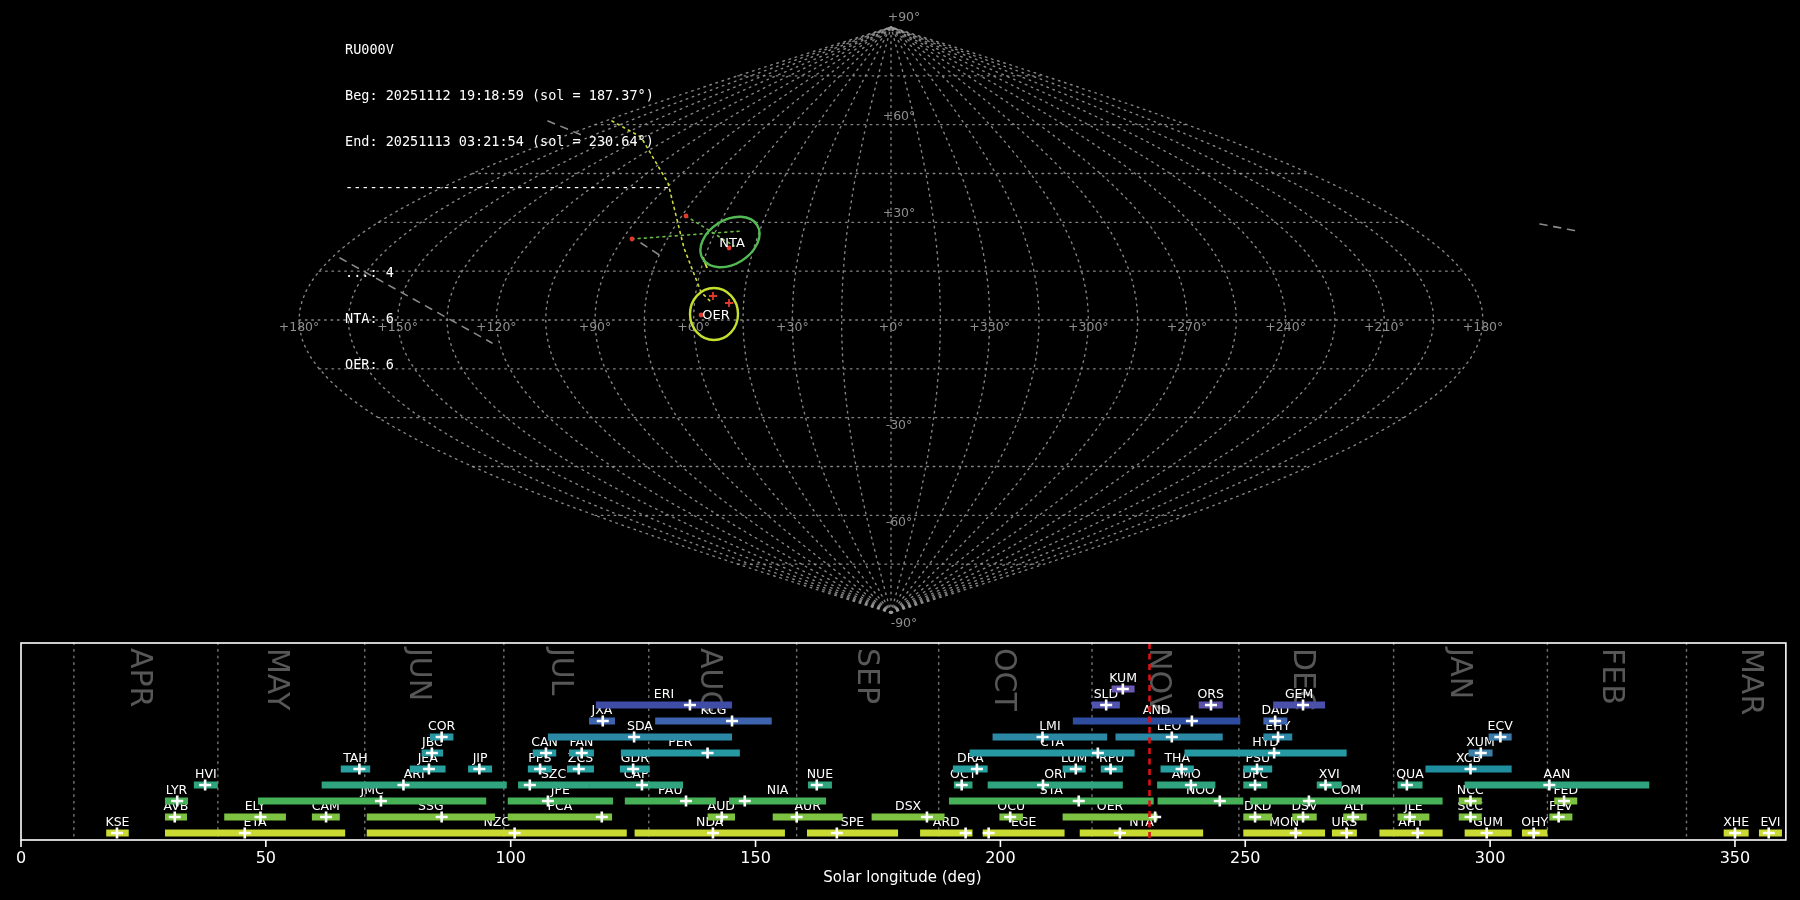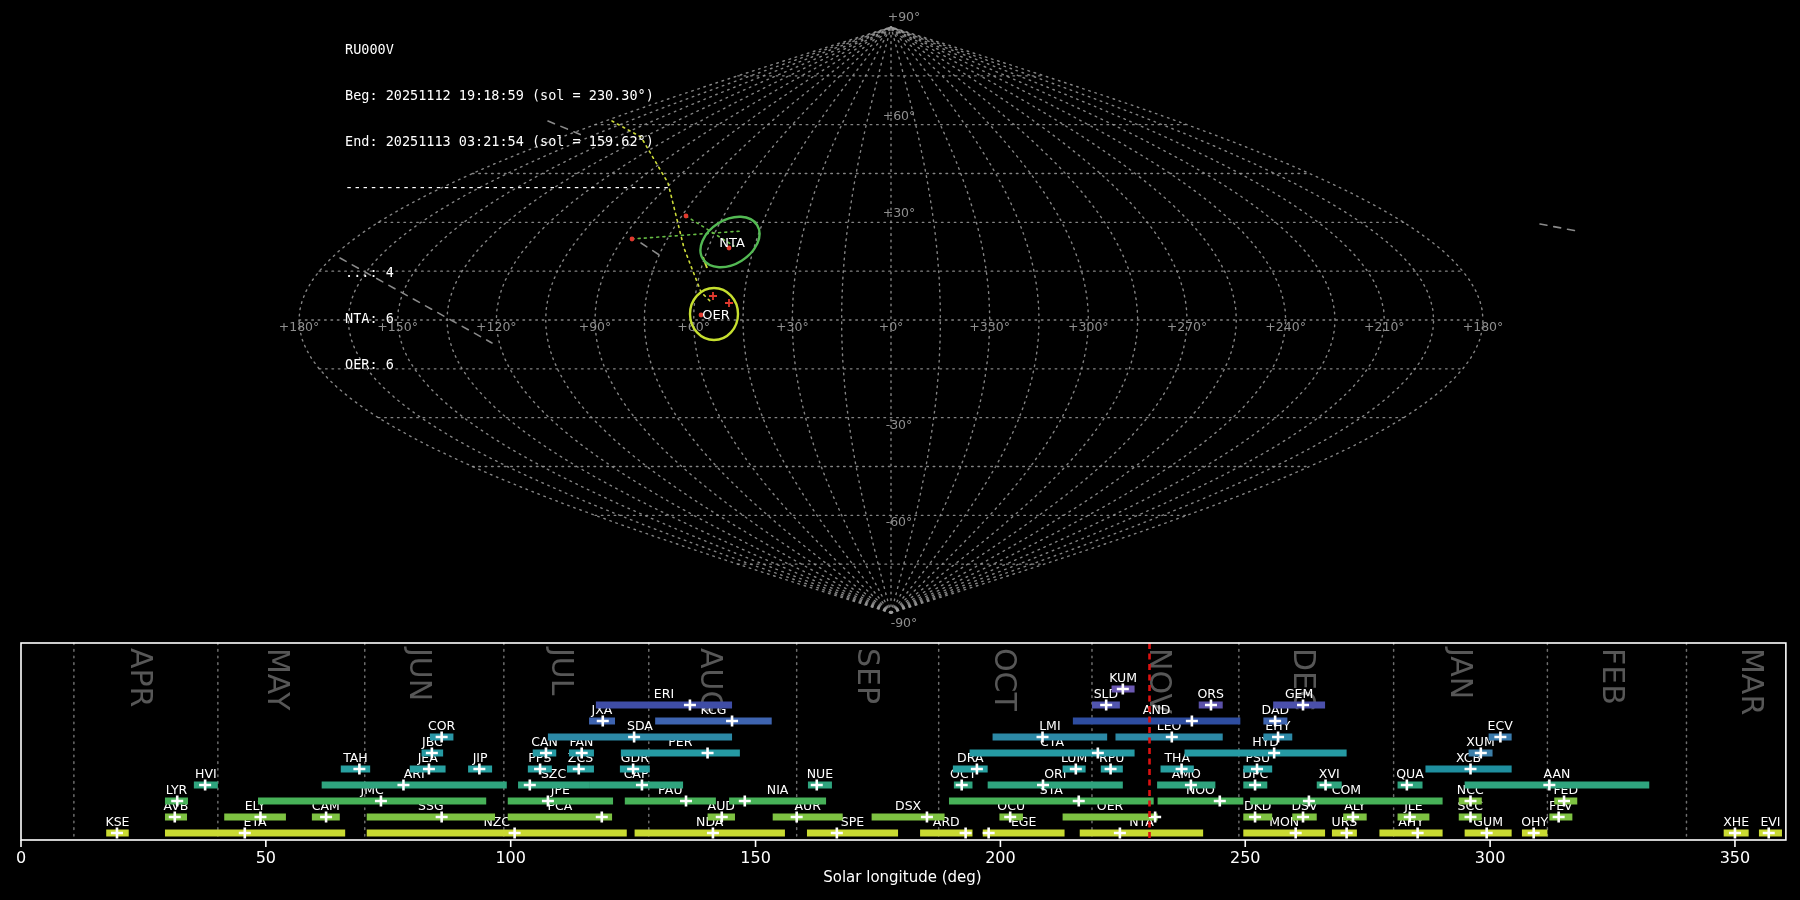--- a/index.html
+++ b/index.html
@@ -11,22 +11,22 @@
   }
   .hdr-gap{height:7px;}
   #scene{position:absolute;left:0;top:0;}
   text{font-family:"DejaVu Sans",sans-serif;}
 </style>
 </head>
 <body>
 
 <div id="header-block">
   <div>RU000V</div>
-  <div>Beg: 20251112 19:18:59 (sol = 230.30°)</div>
-  <div>End: 20251113 03:21:54 (sol = 159.62°)</div>
+  <div>Beg: 20251112 19:18:59 (sol = 187.37°)</div>
+  <div>End: 20251113 03:21:54 (sol = 230.64°)</div>
   <div>----------------------------------------</div>
   <div class="hdr-gap"></div>
   <div>...: 4</div>
   <div>NTA: 6</div>
   <div>OER: 6</div>
 </div>
 
 <svg id="scene" width="1800" height="900">
   <g id="sky-map">
       <line x1="737.7791252993077" y1="564.1666666666666" x2="1044.2208747006923" y2="564.1666666666666" stroke="#9b9b9b" stroke-width="1.4" stroke-dasharray="1.6 4.8" stroke-linecap="round" fill="none" opacity="0.85"></line>

